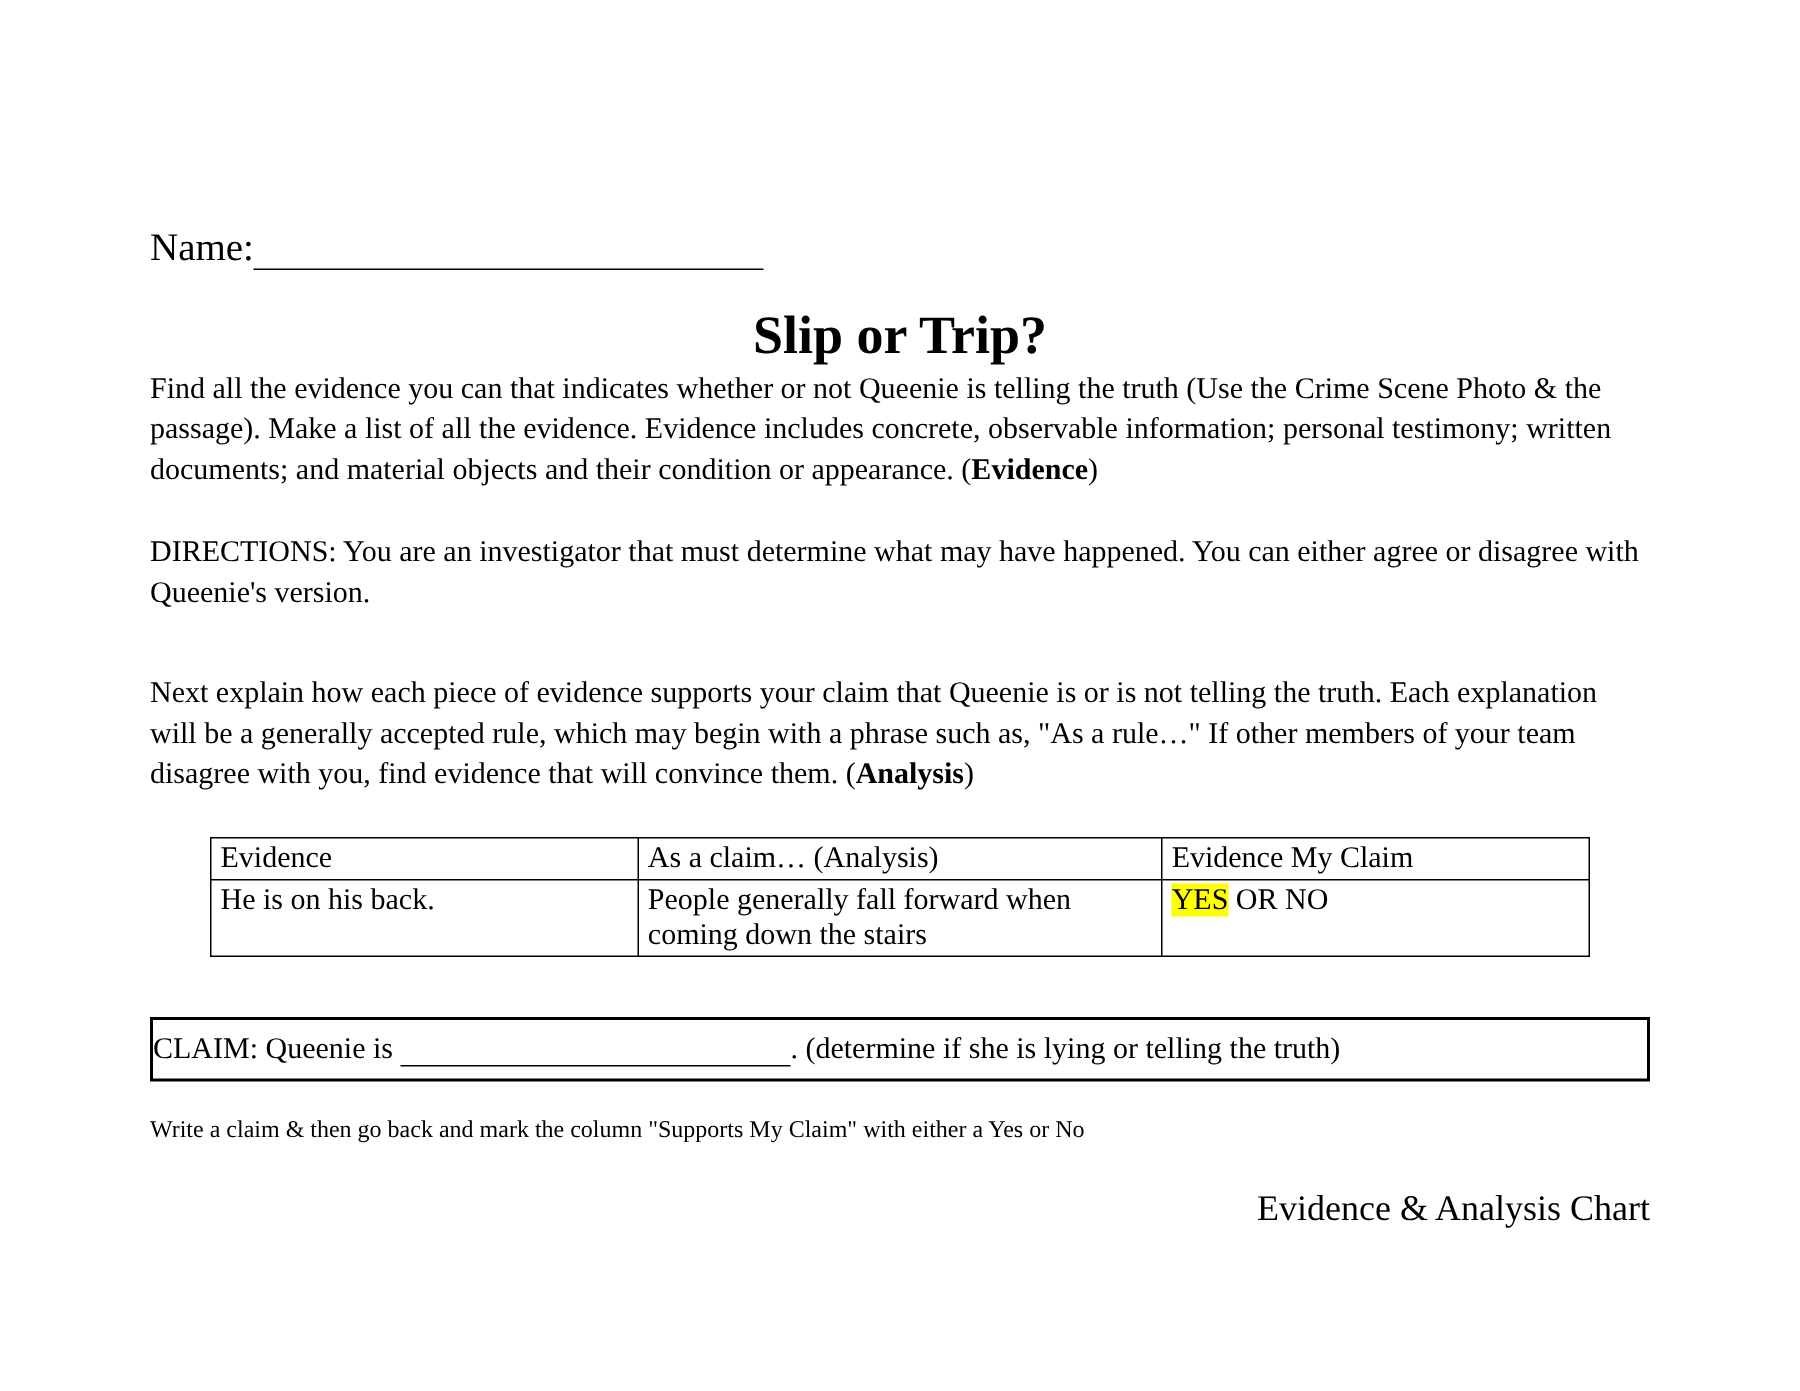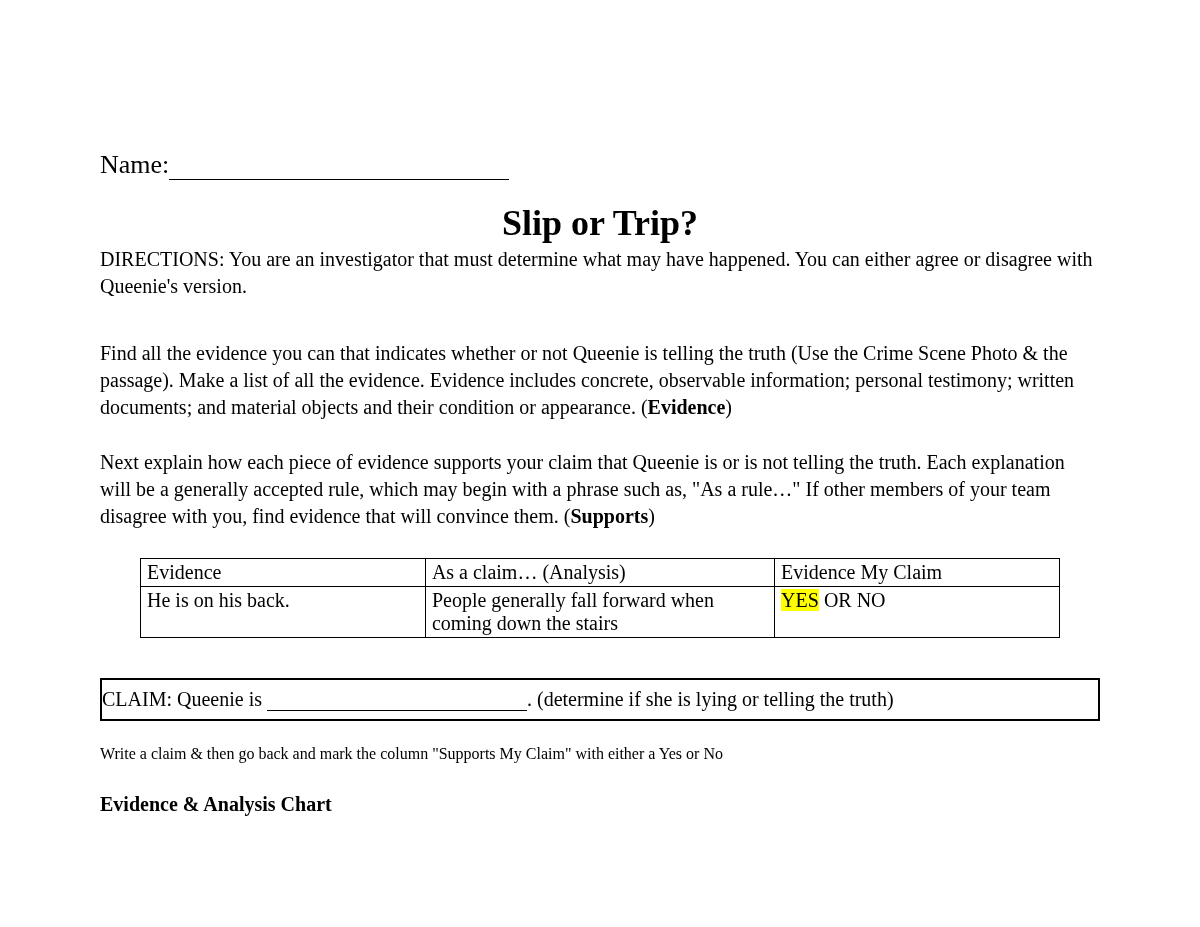--- a/index.html
+++ b/index.html
@@ -75,47 +75,47 @@
       border-bottom: 1px solid #000;
       width: 260px;
       vertical-align: bottom;
       height: 1.05em;
     }
     .instruction {
       font-size: 16px;
       margin: 0 0 30px 0;
     }
     .chart-heading {
-      text-align: left;
-      font-size: 20px;
-      font-weight: bold;
+      text-align: right;
+      font-size: 24px;
+      font-weight: normal;
       margin: 0;
     }
   </style>
 </head>
 <body>
 
 <div class="page">
 
   <div class="name-line">
     <span>Name:</span><span class="underline"></span>
   </div>
 
   <h1 class="title">Slip or Trip?</h1>
 
+  <p class="para">
+    <span>Find all the evidence you can that indicates whether or not Queenie is telling the truth (Use the Crime Scene Photo &amp; the passage).  Make a list of all the evidence.  Evidence includes concrete, observable information; personal testimony; written documents; and material objects and their condition or appearance. (</span><span class="bold">Evidence</span><span>)</span>
+  </p>
+
   <p class="para directions">
     <span>DIRECTIONS:</span><span>  You are an investigator that must determine what may have happened.  You can either agree or disagree with Queenie's version.</span>
   </p>
 
   <p class="para">
-    <span>Find all the evidence you can that indicates whether or not Queenie is telling the truth (Use the Crime Scene Photo &amp; the passage).  Make a list of all the evidence.  Evidence includes concrete, observable information; personal testimony; written documents; and material objects and their condition or appearance. (</span><span class="bold">Evidence</span><span>)</span>
-  </p>
-
-  <p class="para">
-    <span>Next explain how each piece of evidence supports your claim that Queenie is or is not telling the truth.  Each explanation will be a generally accepted rule, which may begin with a phrase such as, "As a rule…"  If other members of your team disagree with you, find evidence that will convince them. (</span><span class="bold">Supports</span><span>)</span>
+    <span>Next explain how each piece of evidence supports your claim that Queenie is or is not telling the truth.  Each explanation will be a generally accepted rule, which may begin with a phrase such as, "As a rule…"  If other members of your team disagree with you, find evidence that will convince them. (</span><span class="bold">Analysis</span><span>)</span>
   </p>
 
   <table class="evidence">
     <tbody>
         <tr>
       <th class="col-evidence">Evidence</th>
       <th class="col-analysis">As a claim… (Analysis)</th>
       <th class="col-supports">Evidence My Claim</th>
     </tr>
     <tr>

